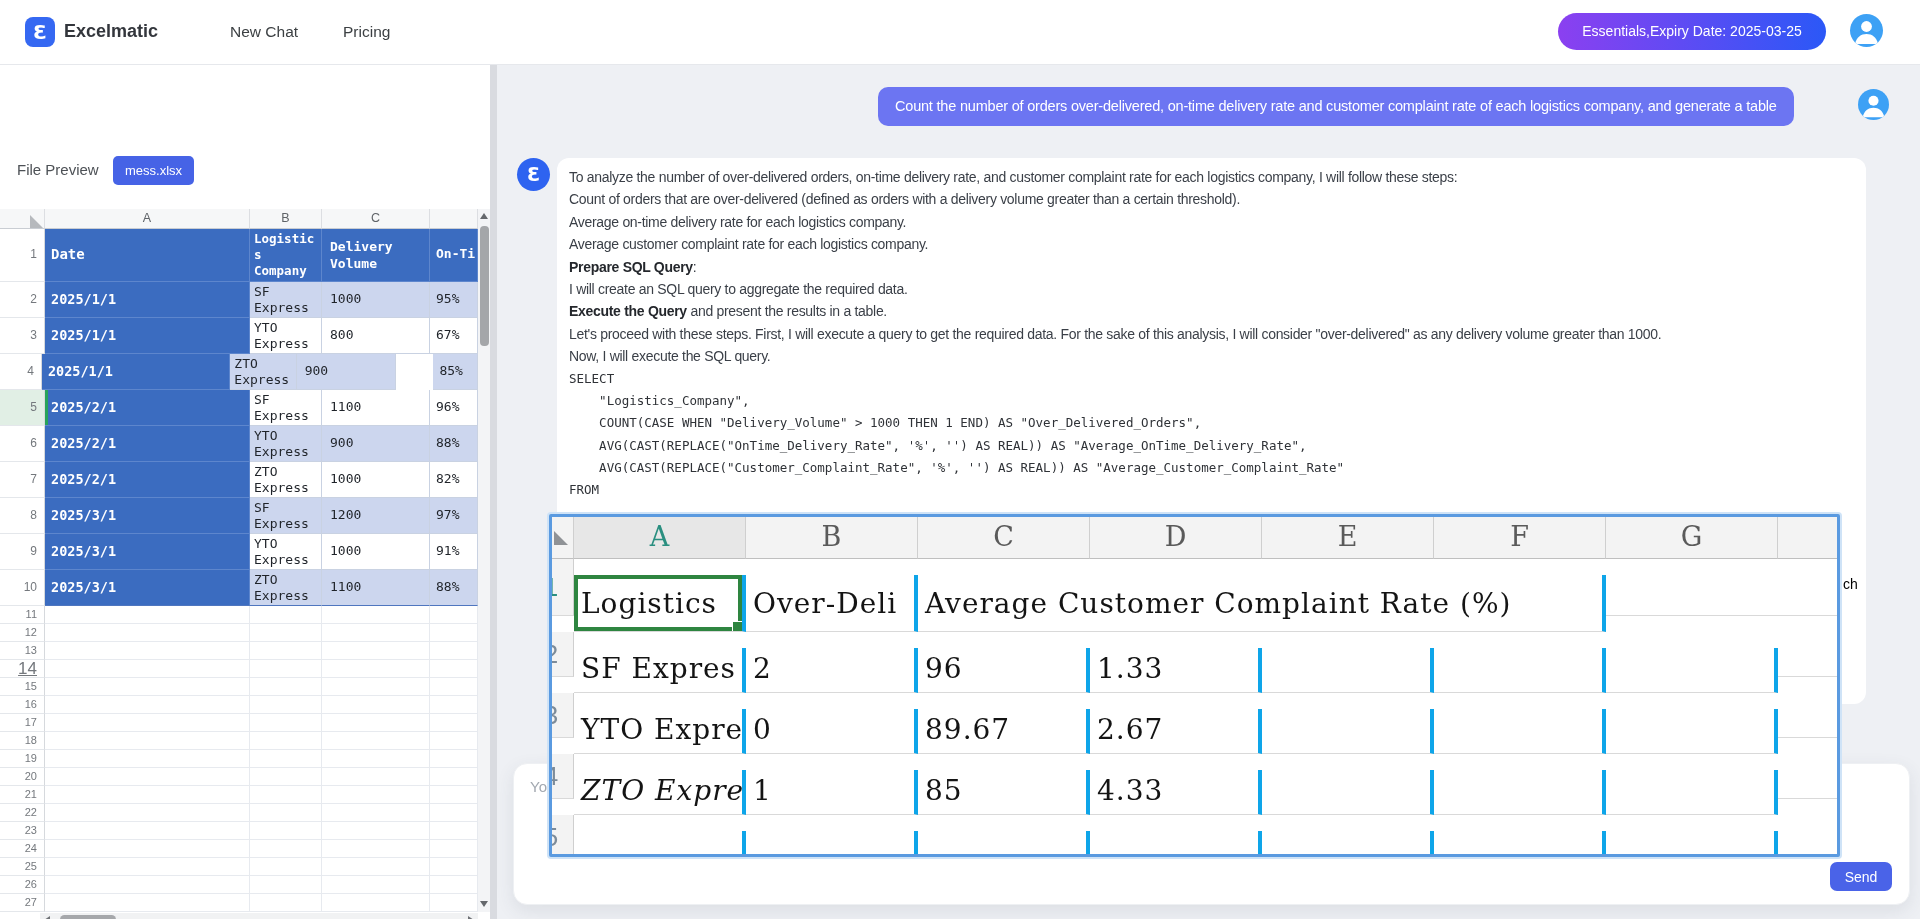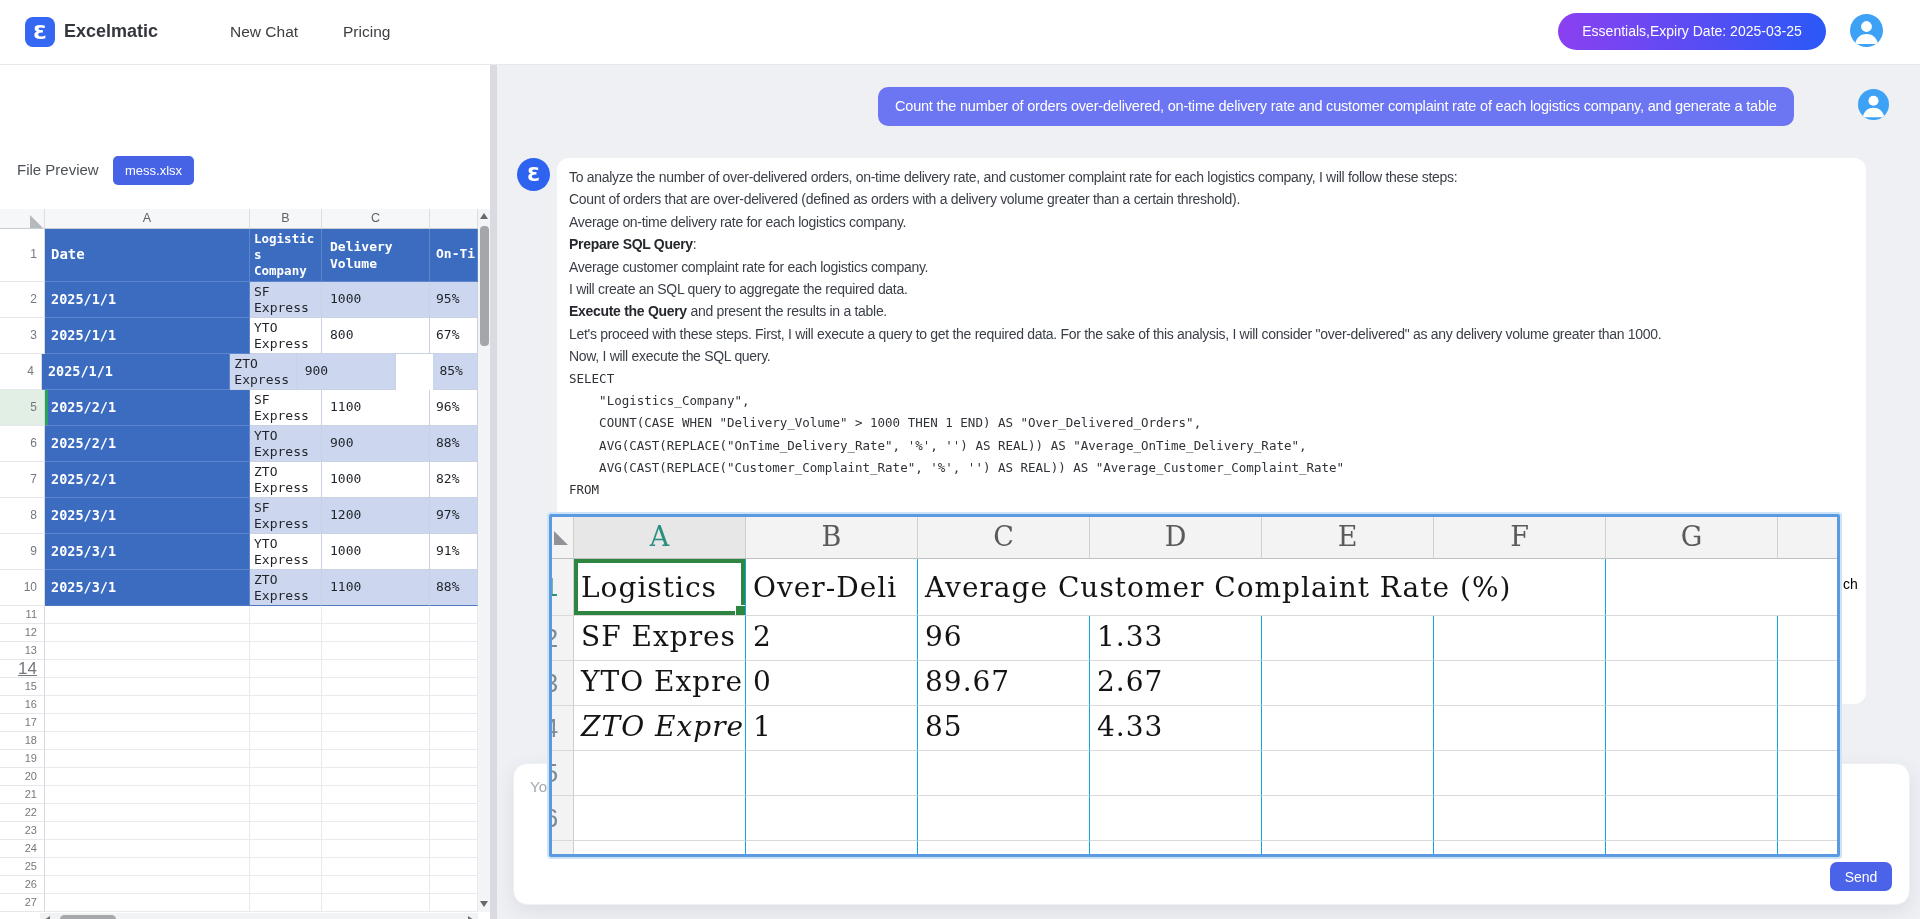--- a/index.html
+++ b/index.html
@@ -81,22 +81,22 @@
   #result-img{position:absolute;left:549px;top:514px;width:1291px;height:343px;background:#fff;border:3px solid #5a9ae0;
         box-shadow:0 0 0 2px #cfe3f7;box-sizing:border-box;overflow:hidden;z-index:6;border-radius:2px;}
   .xr{display:flex;}
   .xr > div{box-sizing:border-box;overflow:hidden;flex-shrink:0;}
   .x-serif{font-family:"DejaVu Serif",serif;}
   .xh{height:42px;background:#f3f3f3;border-right:1px solid #cfcfcf;border-bottom:1px solid #bfbfbf;
       text-align:center;font-size:27px;line-height:40px;color:#5a5a5a;}
   .xh.selcol{background:#e7e7e7;color:#2a8f80;}
   .xrn{width:22px;background:#f3f3f3;border-right:1px solid #cfcfcf;border-bottom:1px solid #d9d9d9;}
   .xrn span{display:block;width:44px;margin-left:-23px;text-align:center;font-size:26px;color:#7c8b99;}
-  .xc{width:172px;border-right:1px solid #0ea5e9;border-bottom:1px solid #d9d9d9;background:#fff;
-      font-size:28px;color:#141414;letter-spacing:1px;white-space:nowrap;padding-left:7px;}
+  .xc{width:172px;border-right:4px solid #0ea5e9;border-bottom:1px solid #d9d9d9;background:#fff;
+      font-size:28px;color:#141414;letter-spacing:1px;white-space:nowrap;padding-left:7px;margin-top:16px;}
   .xfill{flex:1 1 auto;border-bottom:1px solid #d9d9d9;background:#fff;}
   .xfill.h{background:#f3f3f3;border-bottom:1px solid #bfbfbf;}
   .xsel{position:relative;box-shadow:inset 0 0 0 4px #2e8540;}
   .xhandle{position:absolute;right:-1px;bottom:-1px;width:9px;height:9px;background:#2e8540;border:1px solid #fff;}
   .xcorner{width:0;height:0;border-bottom:14px solid #8f9296;border-right:14px solid transparent;margin:14px 0 0 2px;}
 </style>
 </head>
 <body>
 
 <div id="app">
@@ -342,22 +342,22 @@
       </svg>
   </div>
 
   <div id="ai-card"></div>
   <div id="ai-avatar">Ɛ</div>
   <div id="ai-text">
     <div id="ai-lines">
         <div><span>To analyze the number of over-delivered orders, on-time delivery rate, and customer complaint rate for each logistics company, I will follow these steps:</span></div>
         <div><span>Count of orders that are over-delivered (defined as orders with a delivery volume greater than a certain threshold).</span></div>
         <div><span>Average on-time delivery rate for each logistics company.</span></div>
+        <div><span>Average customer complaint rate for each logistics company.</span></div>
         <div><b>Prepare SQL Query</b><span>:</span></div>
-        <div><span>Average customer complaint rate for each logistics company.</span></div>
         <div><span>I will create an SQL query to aggregate the required data.</span></div>
         <div><b>Execute the Query</b><span> and present the results in a table.</span></div>
         <div><span>Let's proceed with these steps. First, I will execute a query to get the required data. For the sake of this analysis, I will consider "over-delivered" as any delivery volume greater than 1000.</span></div>
         <div><span>Now, I will execute the SQL query.</span></div>
       </div>
     <pre id="sql">SELECT
     "Logistics_Company",
     COUNT(CASE WHEN "Delivery_Volume" &gt; 1000 THEN 1 END) AS "Over_Delivered_Orders",
     AVG(CAST(REPLACE("OnTime_Delivery_Rate", '%', '') AS REAL)) AS "Average_OnTime_Delivery_Rate",
     AVG(CAST(REPLACE("Customer_Complaint_Rate", '%', '') AS REAL)) AS "Average_Customer_Complaint_Rate"

